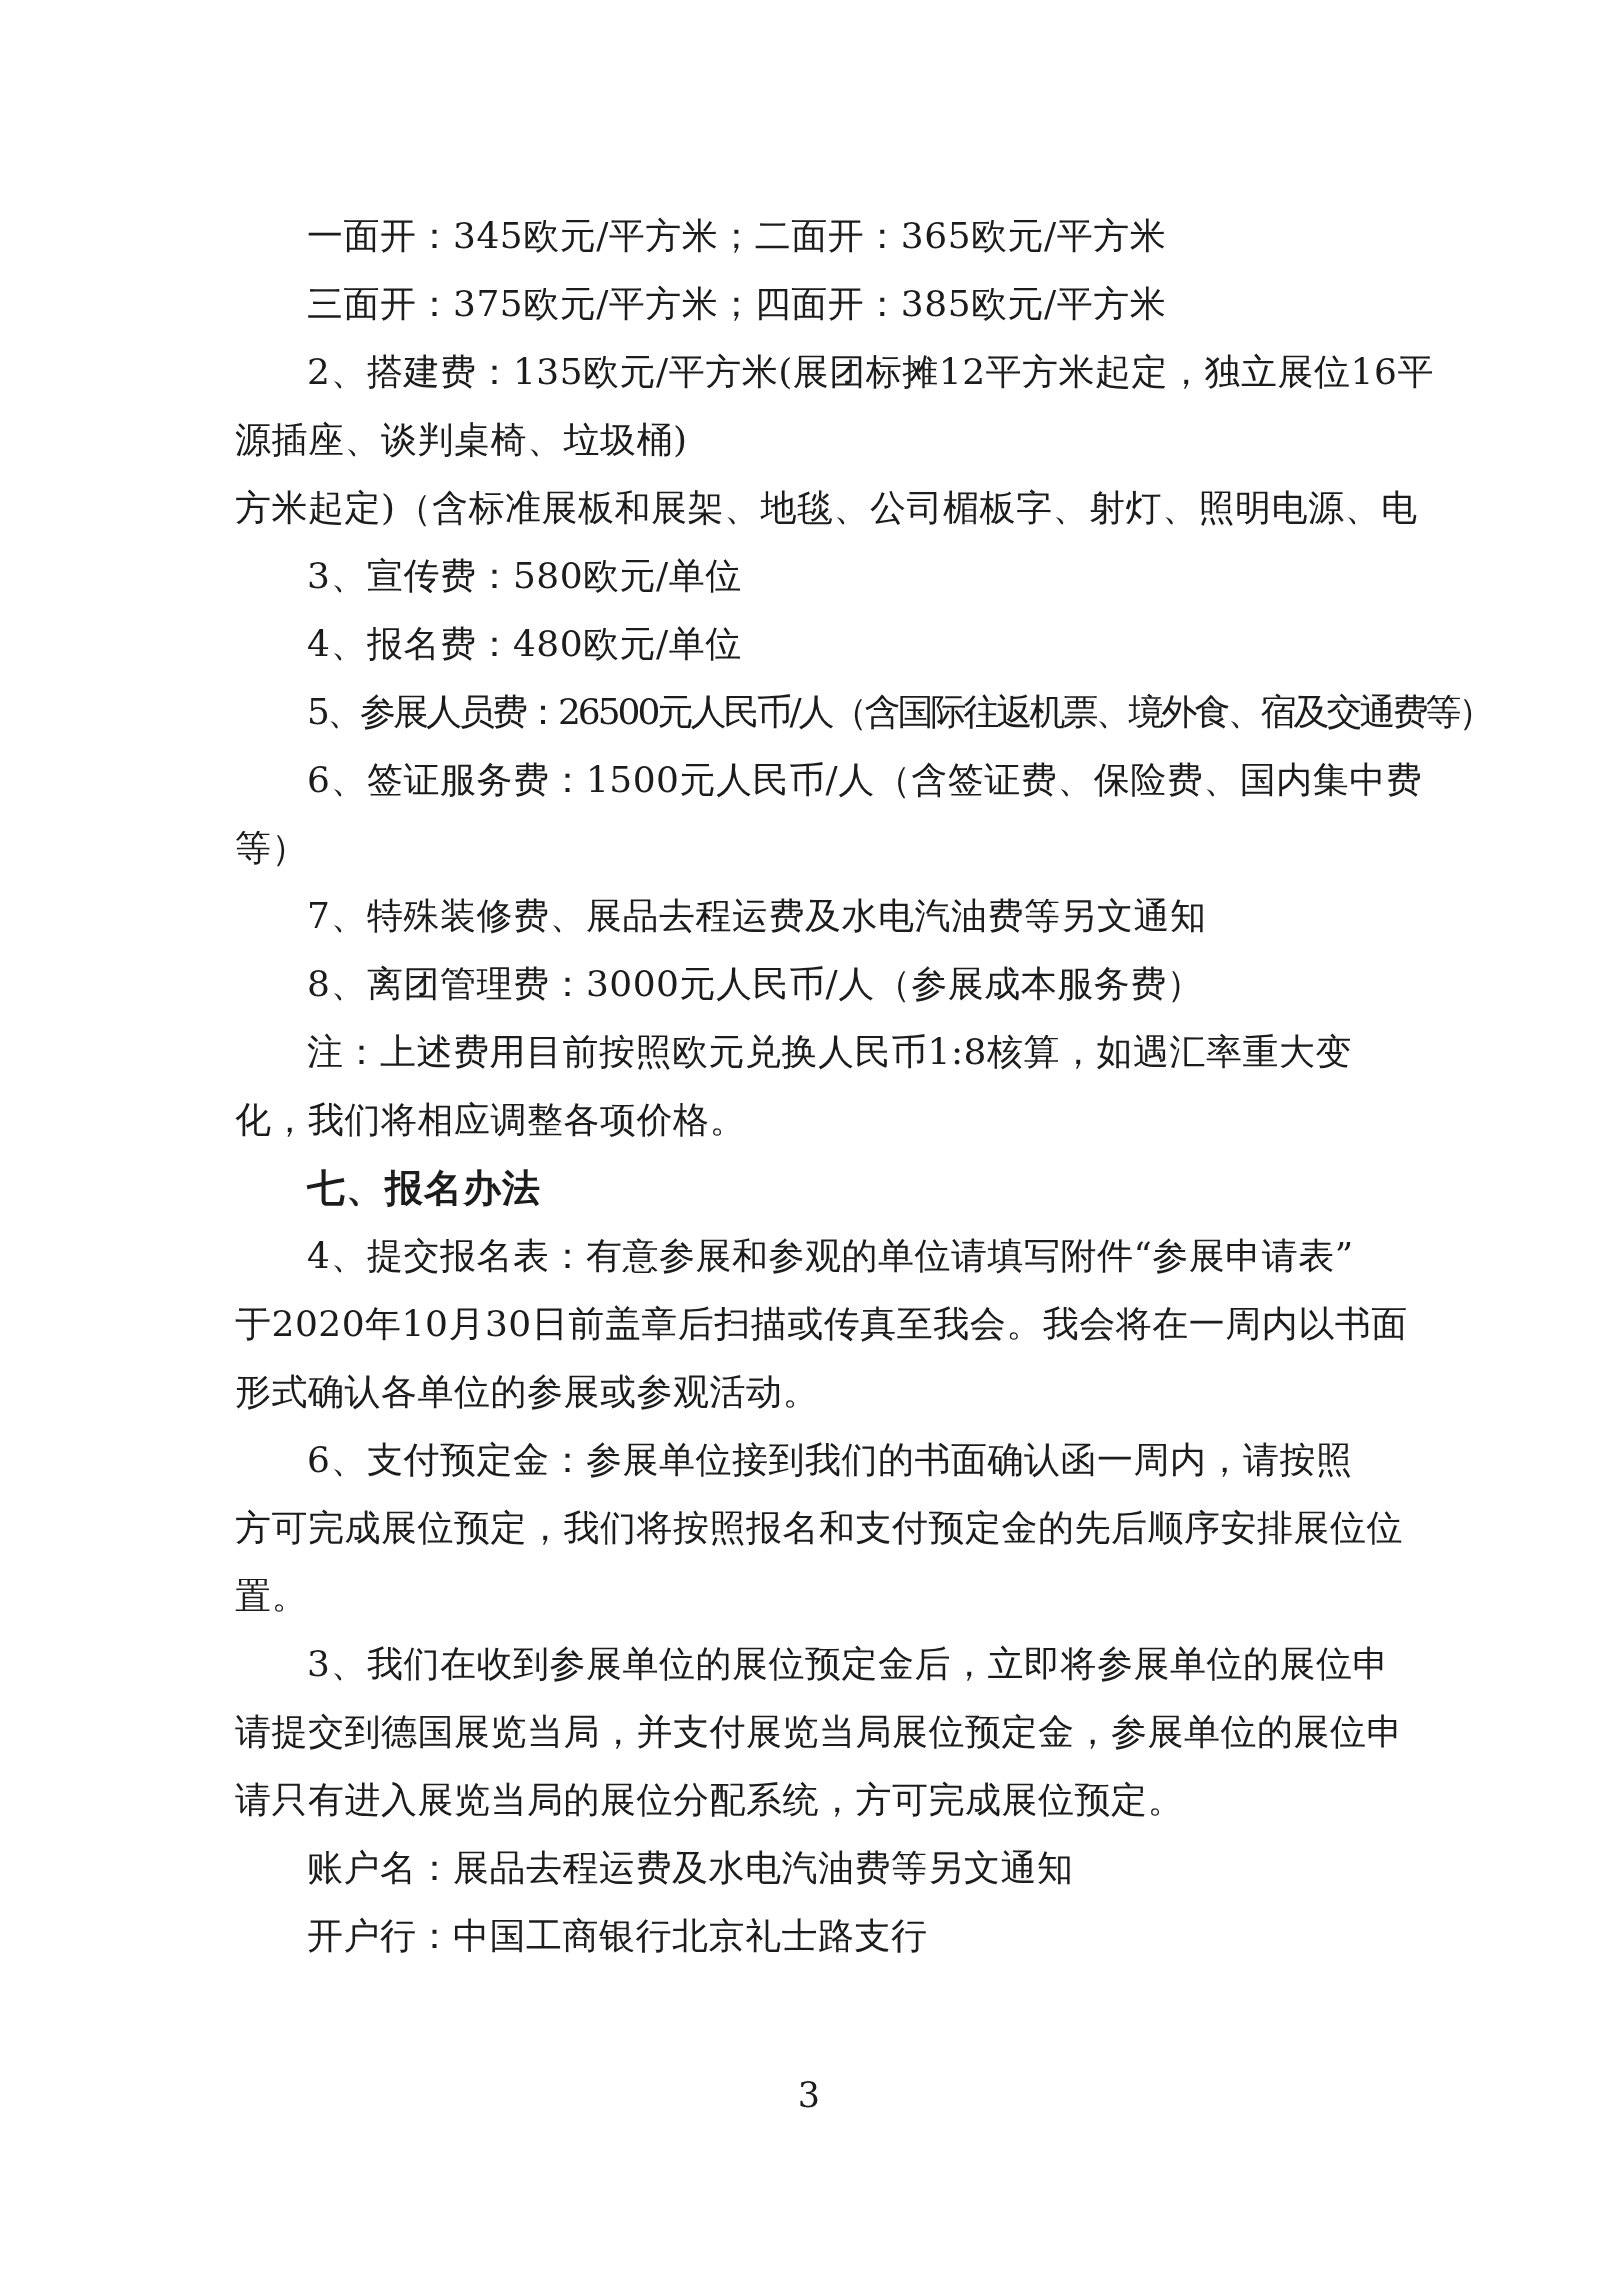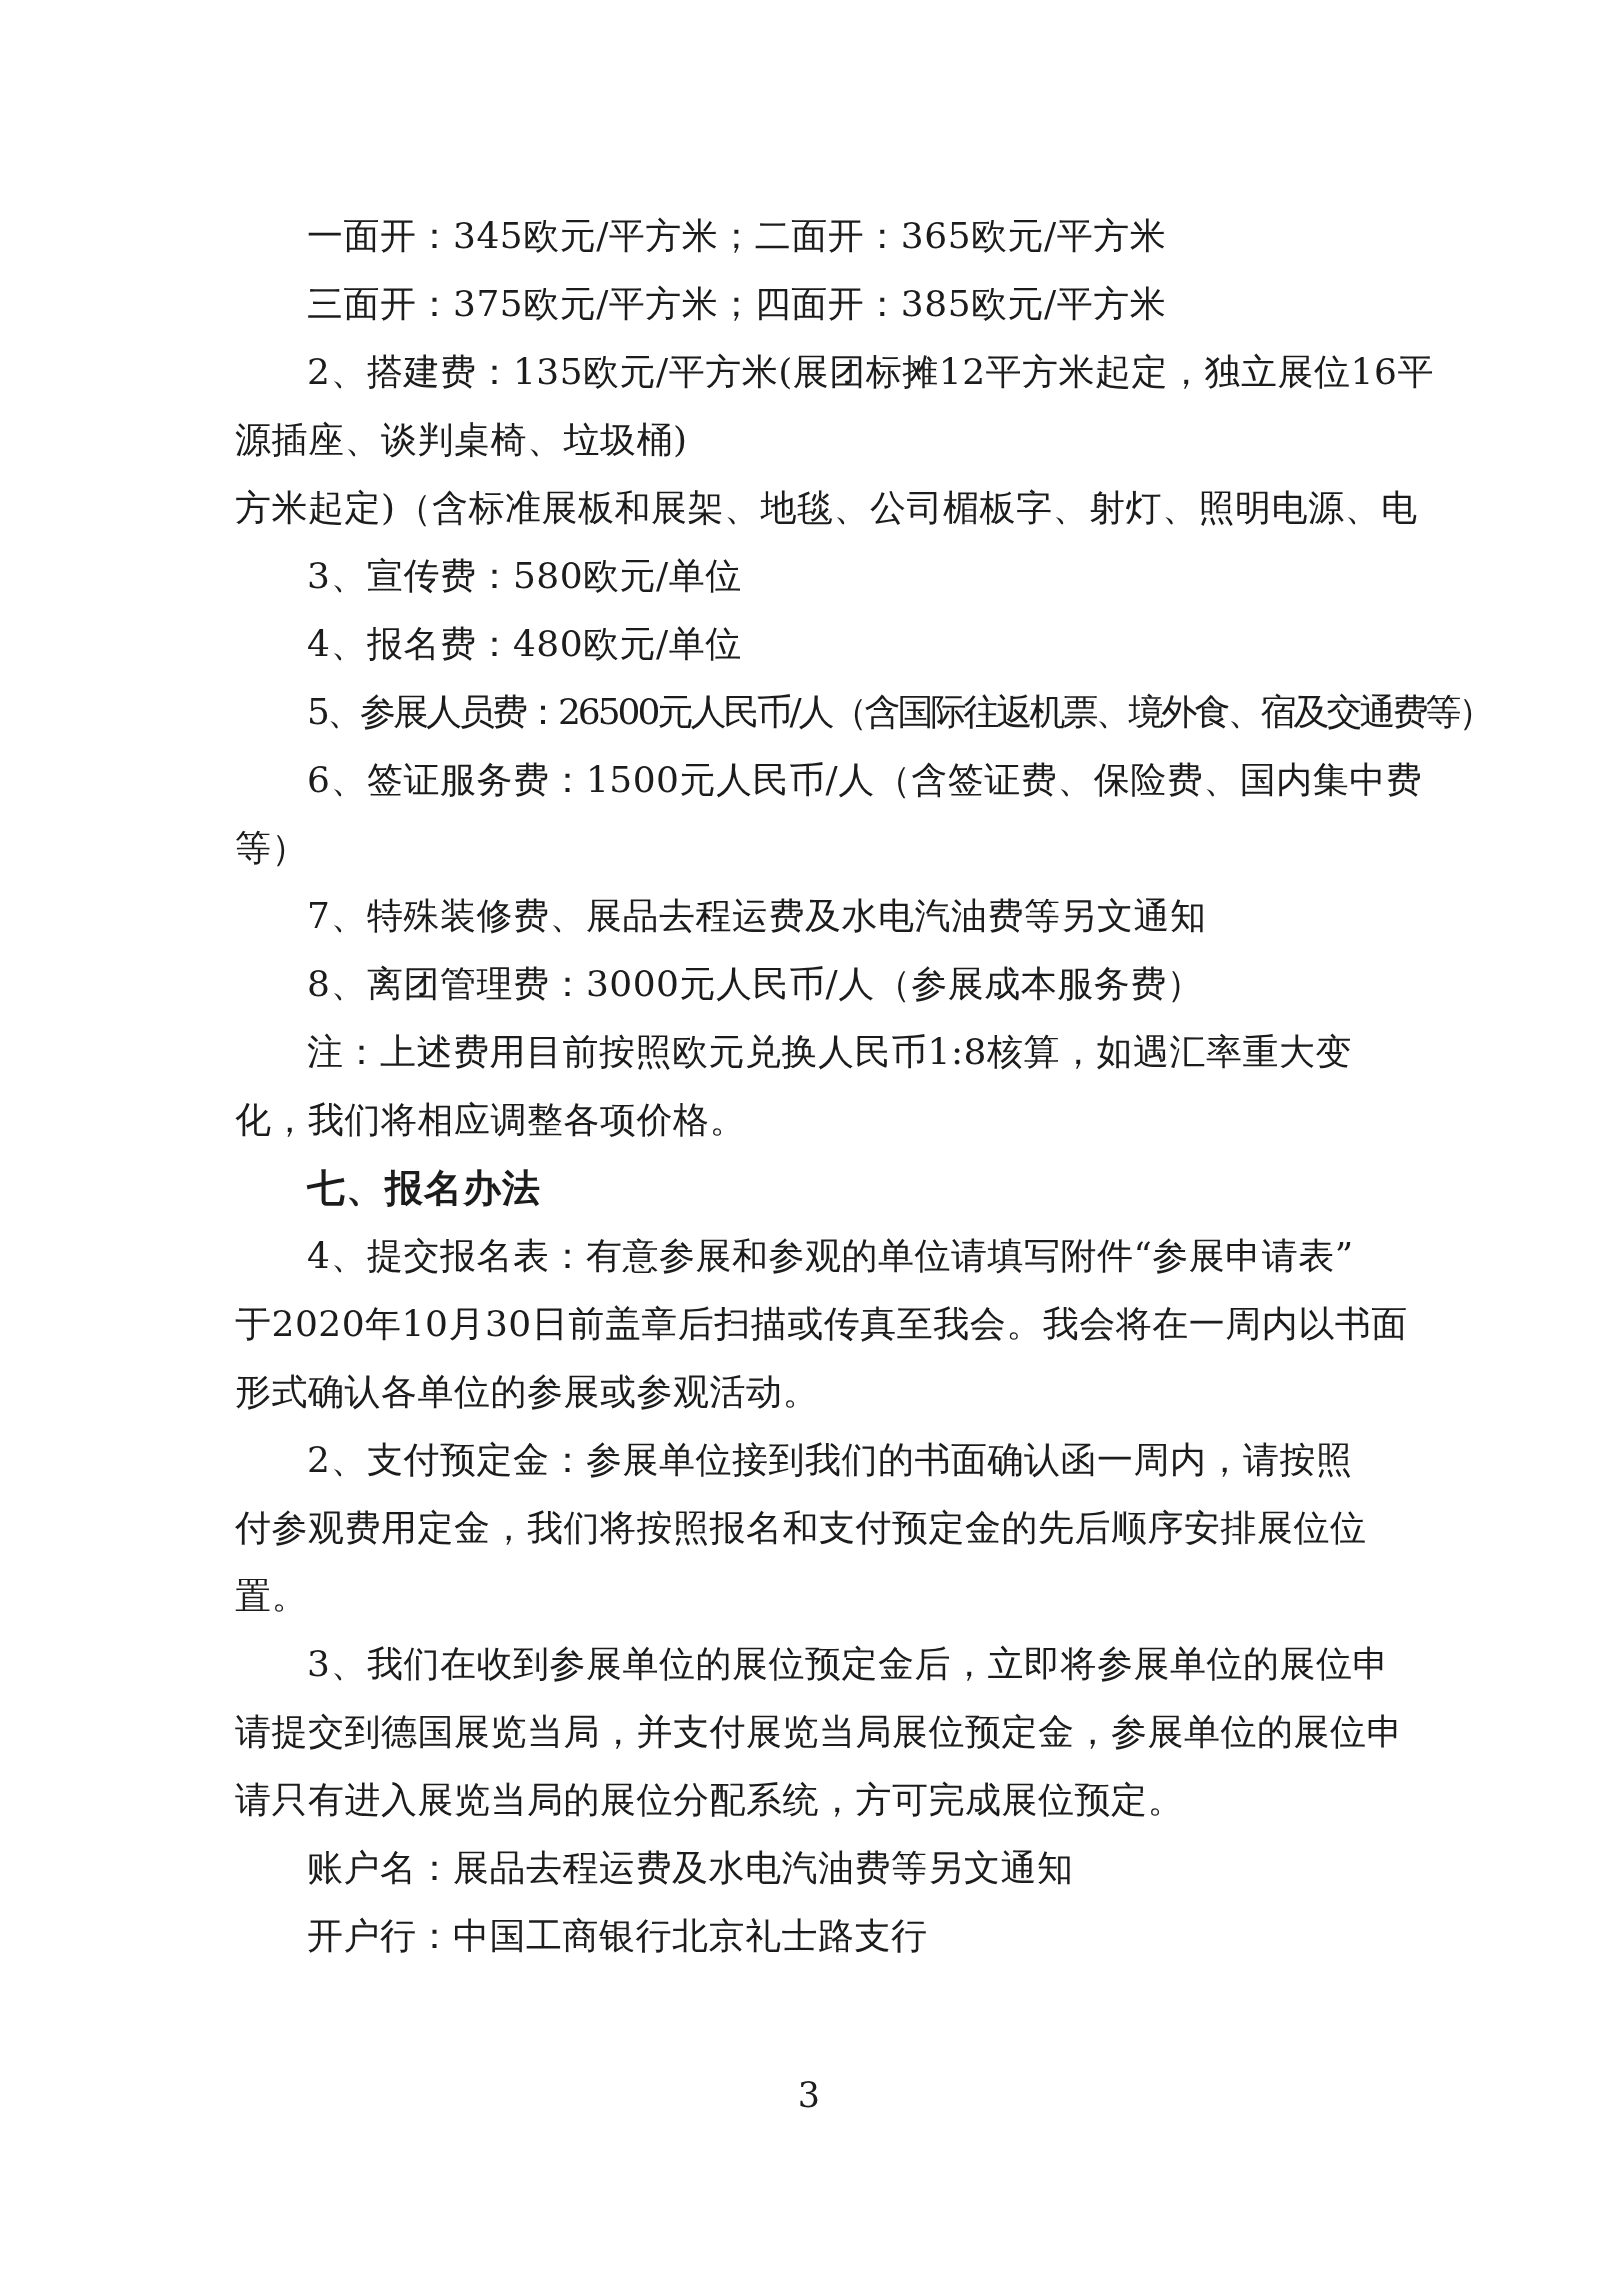--- a/index.html
+++ b/index.html
@@ -73,22 +73,22 @@
     <div class="line indent">6、签证服务费：1500元人民币/人（含签证费、保险费、国内集中费</div>
     <div class="line">等）</div>
     <div class="line indent">7、特殊装修费、展品去程运费及水电汽油费等另文通知</div>
     <div class="line indent">8、离团管理费：3000元人民币/人（参展成本服务费）</div>
     <div class="line indent">注：上述费用目前按照欧元兑换人民币1:8核算，如遇汇率重大变</div>
     <div class="line">化，我们将相应调整各项价格。</div>
     <div class="line indent heading">七、报名办法</div>
     <div class="line indent">4、提交报名表：有意参展和参观的单位请填写附件“参展申请表”</div>
     <div class="line">于2020年10月30日前盖章后扫描或传真至我会。我会将在一周内以书面</div>
     <div class="line">形式确认各单位的参展或参观活动。</div>
-    <div class="line indent">2、支付预定金：参展单位接到我们的书面确认函一周内，请按照</div>
-    <div class="line">付参观费用定金，我们将按照报名和支付预定金的先后顺序安排展位位</div>
+    <div class="line indent">6、支付预定金：参展单位接到我们的书面确认函一周内，请按照</div>
+    <div class="line">方可完成展位预定，我们将按照报名和支付预定金的先后顺序安排展位位</div>
     <div class="line">置。</div>
     <div class="line indent">3、我们在收到参展单位的展位预定金后，立即将参展单位的展位申</div>
     <div class="line">请提交到德国展览当局，并支付展览当局展位预定金，参展单位的展位申</div>
     <div class="line">请只有进入展览当局的展位分配系统，方可完成展位预定。</div>
     <div class="line indent">账户名：展品去程运费及水电汽油费等另文通知</div>
     <div class="line indent">开户行：中国工商银行北京礼士路支行</div>
   </div>
   <div class="page-number">3</div>
 </div>
 

